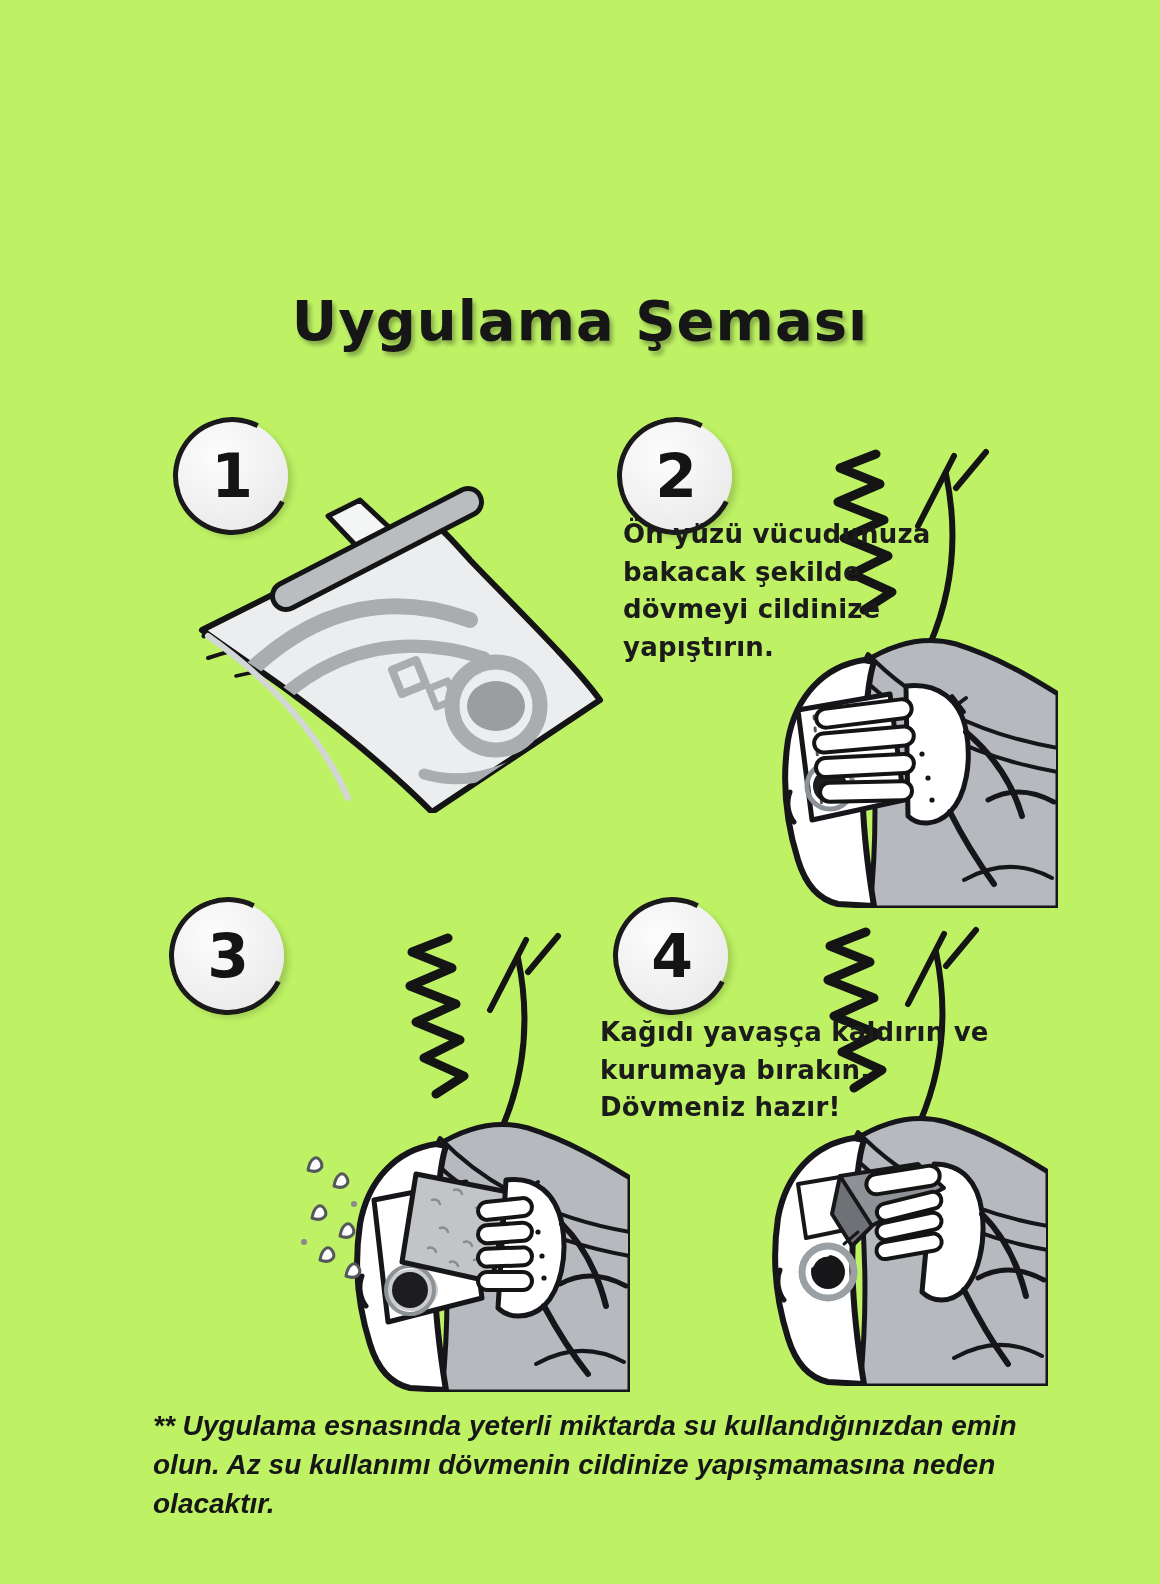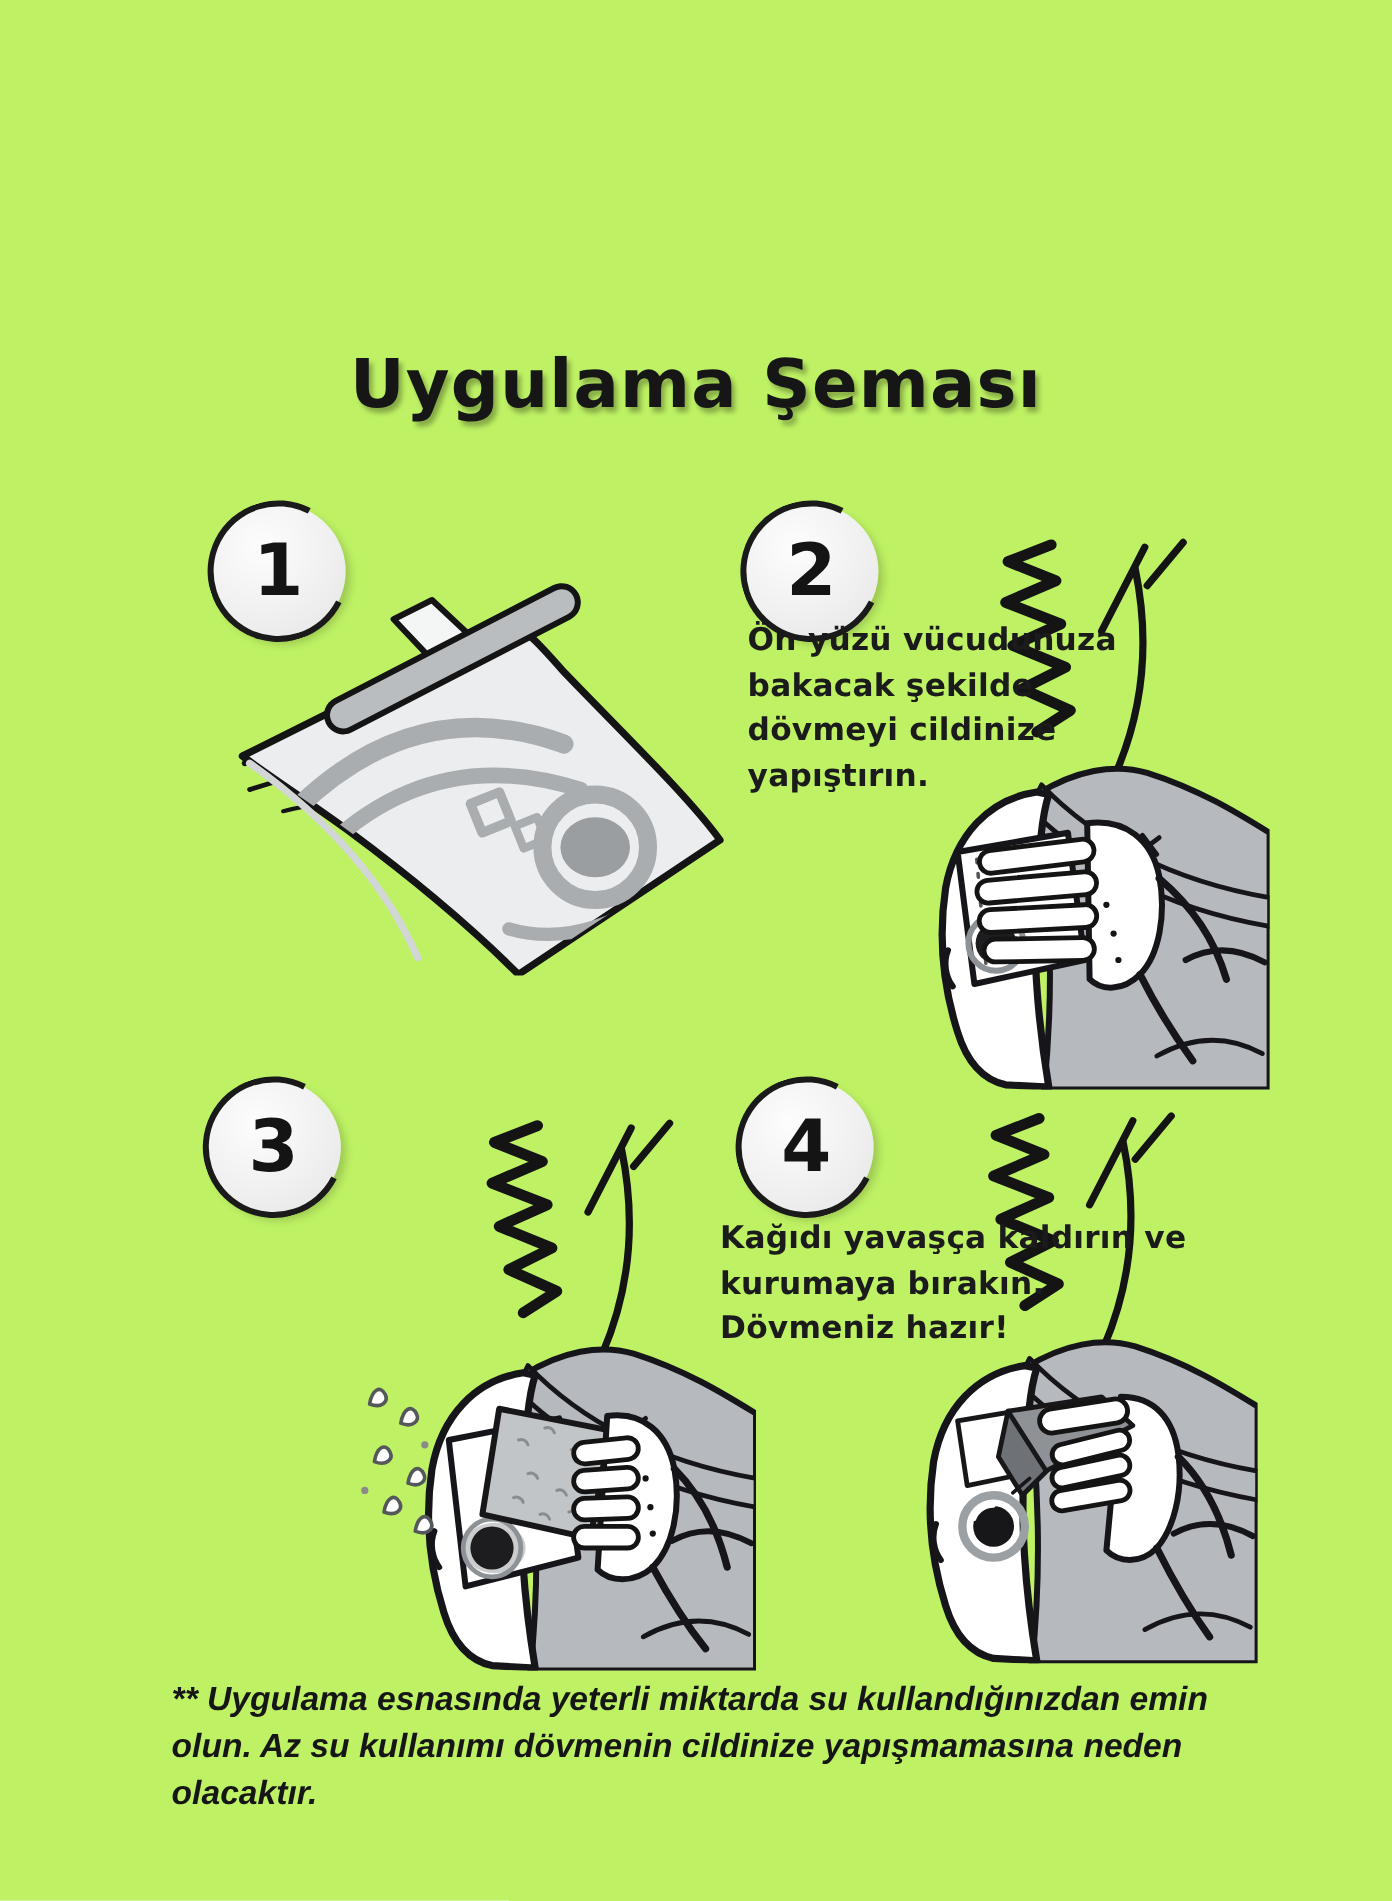--- a/index.html
+++ b/index.html
@@ -22,21 +22,21 @@
   .badge::before{
     content:"";position:absolute;inset:-3px;border-radius:50%;
     border:5px solid #1a1a1a;border-right-color:transparent;
     transform:rotate(-18deg);
   }
   .caption{
     position:absolute;margin:0;font-size:26px;font-weight:700;
     line-height:1.45;letter-spacing:0.2px;color:#1b1b1b;
   }
   .footnote{
-    position:absolute;left:143px;top:1396px;width:920px;margin:0;
+    position:absolute;left:143px;top:1396px;width:920px;margin:10px;
     font-family:"Liberation Sans",sans-serif;font-style:italic;font-weight:700;
     font-size:28px;line-height:1.4;color:#161616;
   }
   .illo{position:absolute;}
   svg{display:block;}
   
   #badge1{left:176px;top:420px;}
   #badge2{left:620px;top:420px;}
   #badge3{left:172px;top:900px;}
   #badge4{left:616px;top:900px;}

